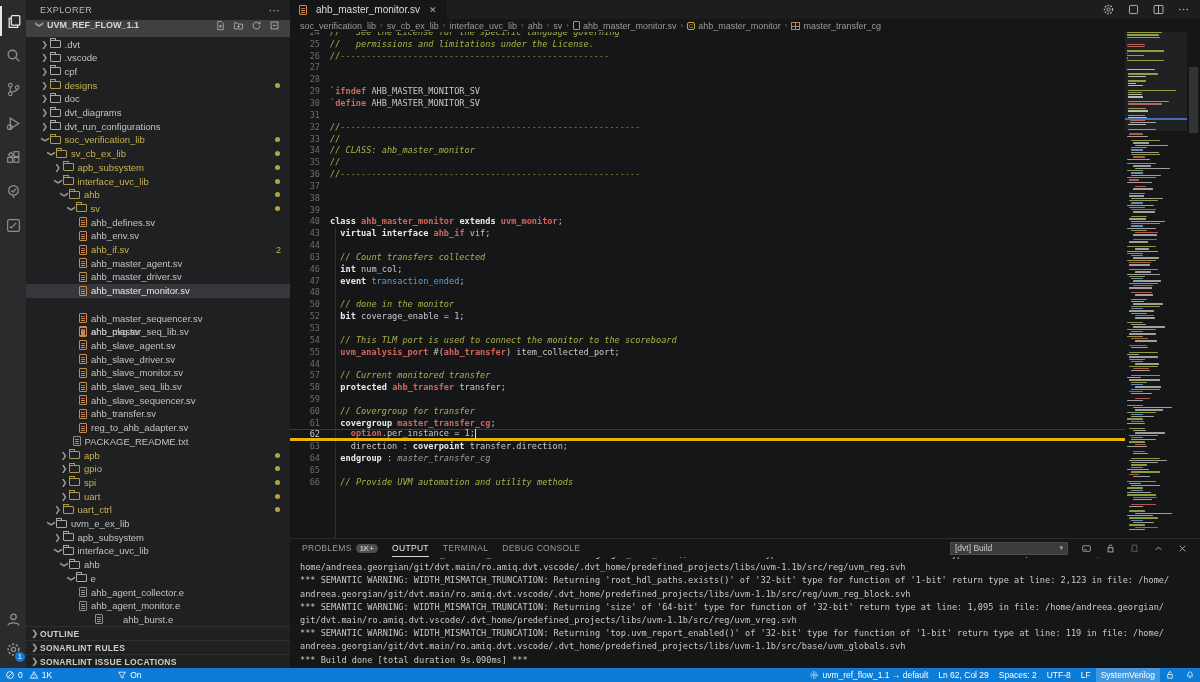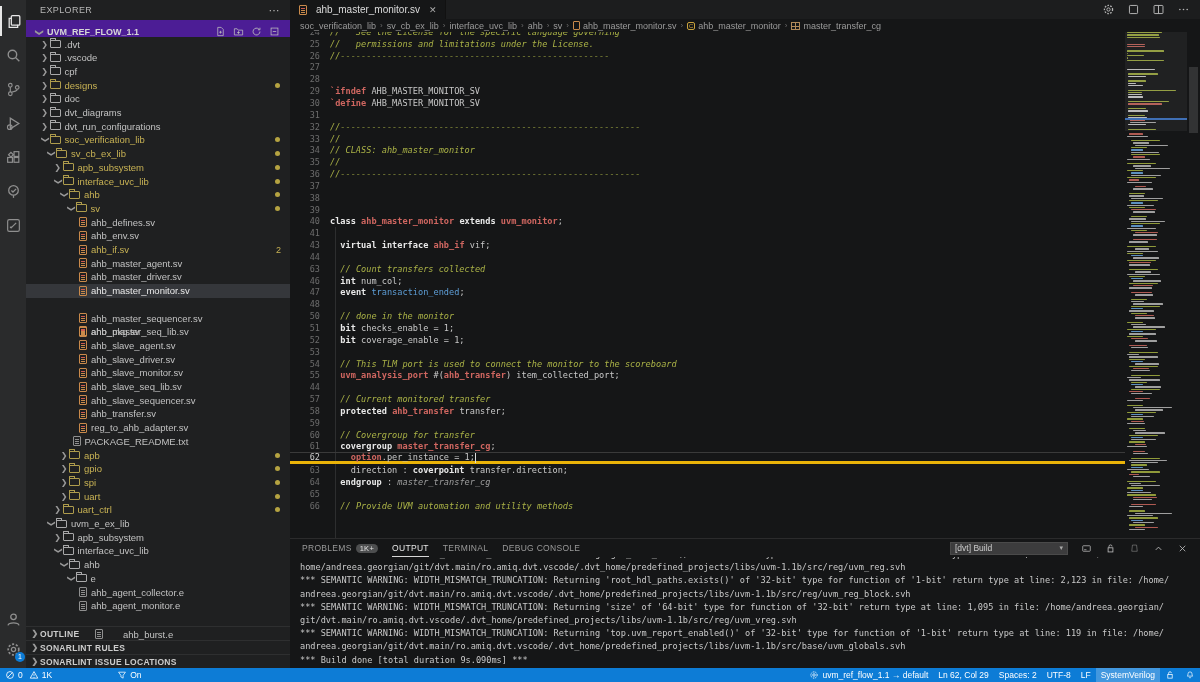--- a/index.html
+++ b/index.html
@@ -14,22 +14,22 @@
   .ab-item.active { color:#e7e7e7; border-left:2px solid #e7e7e7; }
   .ab-item svg { width:17px; height:17px; }
   .ab-badge { position:absolute; right:1px; bottom:2px; min-width:10px; height:10px; border-radius:5px;
     background:#0d7cd6; color:#fff; font-size:7px; line-height:10px; text-align:center; padding:0 2px; }
 
   
   .sidebar { position:absolute; left:26px; top:0; width:264px; height:668px; background:#1f2021; overflow:hidden; }
   .sb-title { position:absolute; top:0; left:0; right:0; height:20px; display:flex; align-items:center;
     padding:0 10px 0 14px; font-size:9px; letter-spacing:.4px; color:#b5b5b5; }
   .sb-title .more { margin-left:auto; color:#b5b5b5; font-size:11px; cursor:pointer; }
-  .proj-row { position:absolute; top:20px; left:0; right:0; height:17px; display:flex; align-items:flex-end;
-    font-size:9px; font-weight:bold; color:#d6d6d6; padding-left:8px; background:#4c1d95; }
+  .proj-row { position:absolute; top:20px; left:0; right:0; height:17px; display:flex; align-items:flex-start;
+    font-size:9px; font-weight:bold; color:#d6d6d6; padding-left:8px; background:#404040; }
   .proj-row .chev { margin-right:3px; }
   .proj-actions { margin-left:auto; display:flex; gap:7px; padding-right:10px; color:#c0c0c0; }
   .proj-actions svg { width:11px; height:11px; cursor:pointer; }
   .tree { position:absolute; top:37px; left:0; right:0; height:588px; }
   .trow { position:absolute; left:0; right:0; height:14px; display:flex; align-items:center;
     font-size:9.5px; color:#c2c2c2; cursor:pointer; white-space:nowrap; }
   .trow.sel { background:#35373b; color:#e9e9e9; }
   .trow.mod { color:#c8b254; }
   .chev { display:inline-block; width:10px; font-size:8px; color:#9a9a9a; text-align:center; flex:none; }
   .chev.exp { transform:rotate(90deg); }
@@ -425,21 +425,21 @@
         <div class="trow" style="top: 548px; padding-left: 46px;">
           <span style="width: 6px;"></span>
           <span class="file-ico txt"></span>
           <span>ahb_agent_collector.e</span>
         </div>
         <div class="trow" style="top: 561.7px; padding-left: 46px;">
           <span style="width: 6px;"></span>
           <span class="file-ico txt"></span>
           <span>ahb_agent_monitor.e</span>
         </div>
-        <div class="trow" style="top: 590px; padding-left: 46px; gap: 16px;">
+        <div class="trow" style="top: 575px; padding-left: 46px; gap: 16px;">
           <span style="width: 6px;"></span>
           <span class="file-ico txt"></span>
           <span>ahb_burst.e</span>
         </div>
       </div>
     <div id="sb-sections">
         <div class="sb-section" style="top: 626px;">
           <span class="chev">❯</span>
           <span>OUTLINE</span>
         </div>
@@ -581,24 +581,20 @@
           </div>
           <div class="cline">
             <span class="lnum">39</span>
             <span class="ctext"></span>
           </div>
           <div class="cline">
             <span class="lnum">40</span>
             <span class="ctext"><span class="tok-kw">class</span><span class="tok-pl"> </span><span class="tok-ty">ahb_master_monitor</span><span class="tok-pl"> </span><span class="tok-kw">extends</span><span class="tok-pl"> </span><span class="tok-ty">uvm_monitor</span><span class="tok-pl">;</span></span>
           </div>
           <div class="cline">
-            <span class="lnum">41</span>
-            <span class="ctext"></span>
-          </div>
-          <div class="cline">
             <span class="lnum">43</span>
             <span class="ctext"><span class="tok-pl">  </span><span class="tok-kw">virtual interface</span><span class="tok-pl"> </span><span class="tok-ty">ahb_if</span><span class="tok-pl"> vif;</span></span>
           </div>
           <div class="cline">
             <span class="lnum">44</span>
             <span class="ctext"></span>
           </div>
           <div class="cline">
             <span class="lnum">63</span>
             <span class="ctext"><span class="tok-pl">  </span><span class="tok-cm">// Count transfers collected</span></span>
@@ -611,24 +607,20 @@
             <span class="lnum">47</span>
             <span class="ctext"><span class="tok-pl">  </span><span class="tok-kw">event</span><span class="tok-pl"> </span><span class="tok-ev">transaction_ended</span><span class="tok-pl">;</span></span>
           </div>
           <div class="cline">
             <span class="lnum">48</span>
             <span class="ctext"></span>
           </div>
           <div class="cline">
             <span class="lnum">50</span>
             <span class="ctext"><span class="tok-pl">  </span><span class="tok-cm">// done in the monitor</span></span>
-          </div>
-          <div class="cline">
-            <span class="lnum">51</span>
-            <span class="ctext"><span class="tok-pl">  </span><span class="tok-kw">bit</span><span class="tok-pl"> checks_enable = 1;</span></span>
           </div>
           <div class="cline">
             <span class="lnum">52</span>
             <span class="ctext"><span class="tok-pl">  </span><span class="tok-kw">bit</span><span class="tok-pl"> coverage_enable = 1;</span></span>
           </div>
           <div class="cline">
             <span class="lnum">53</span>
             <span class="ctext"></span>
           </div>
           <div class="cline">

